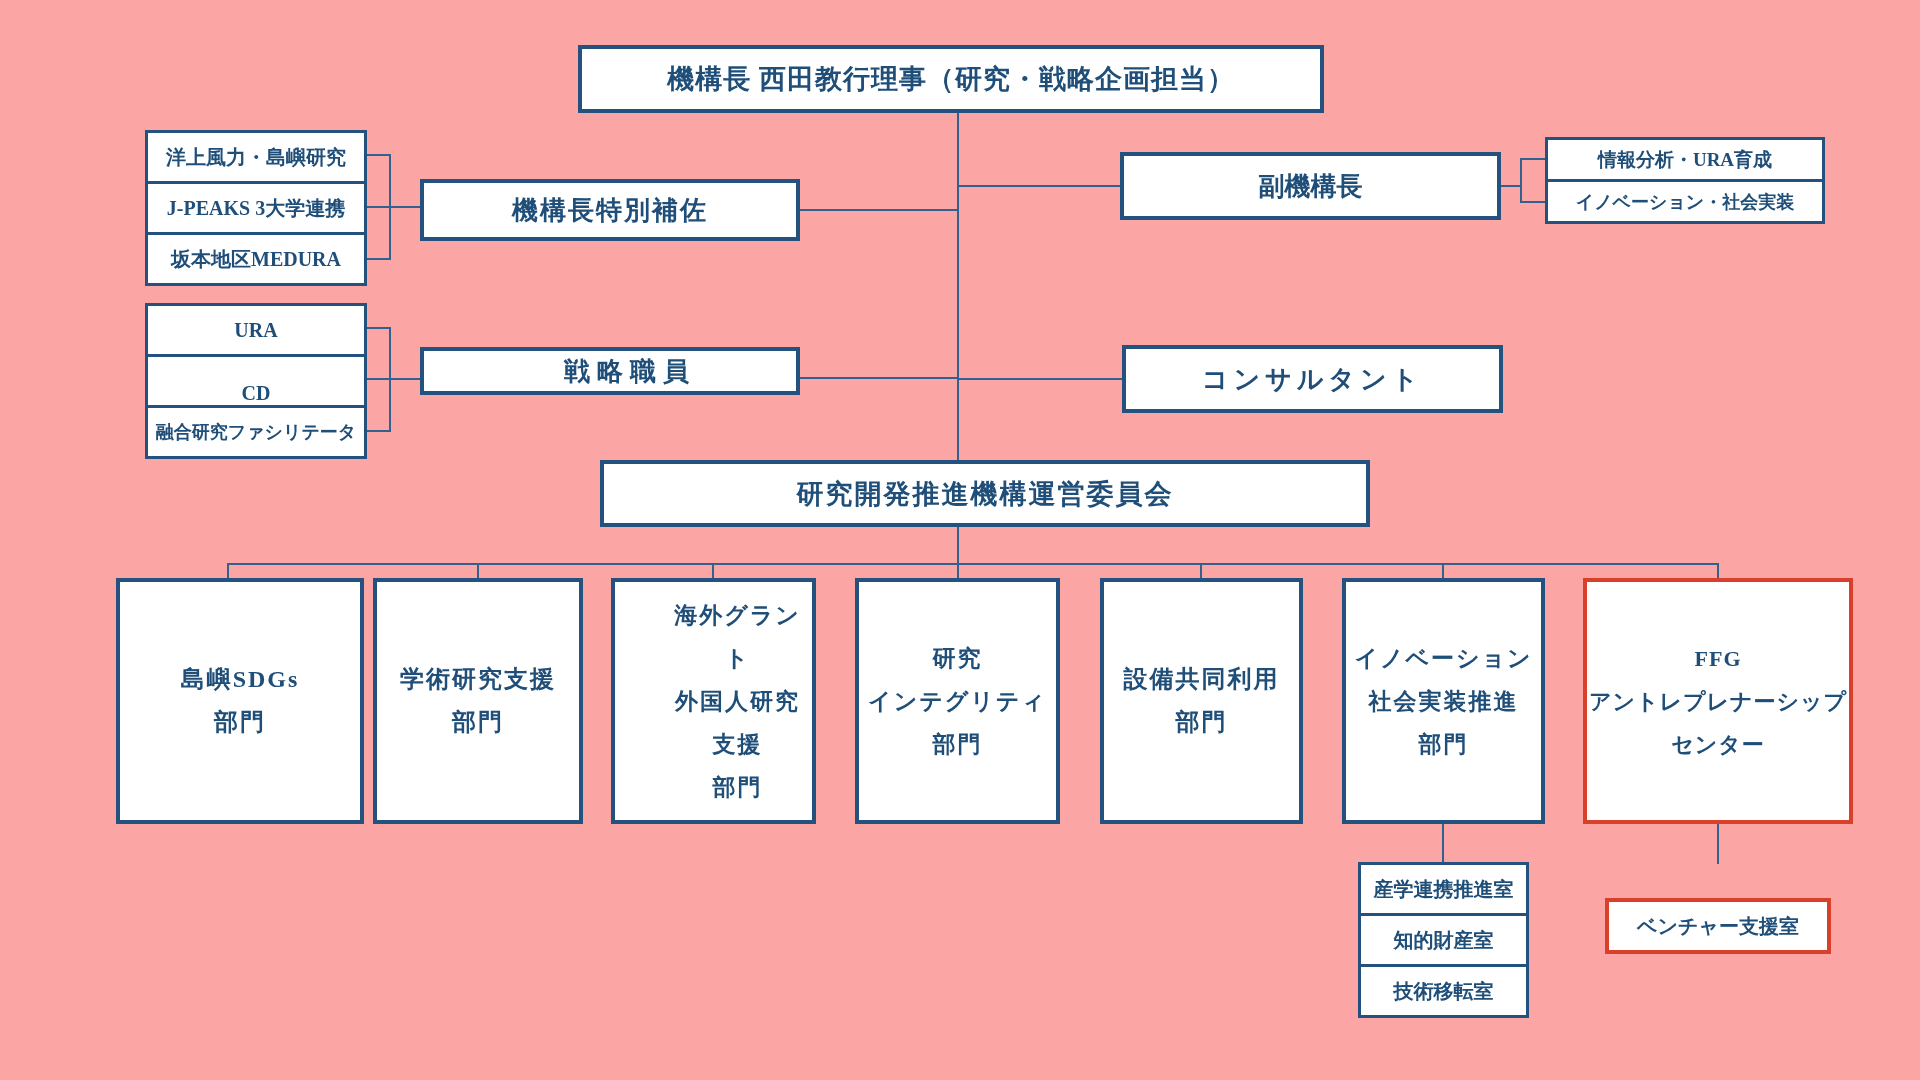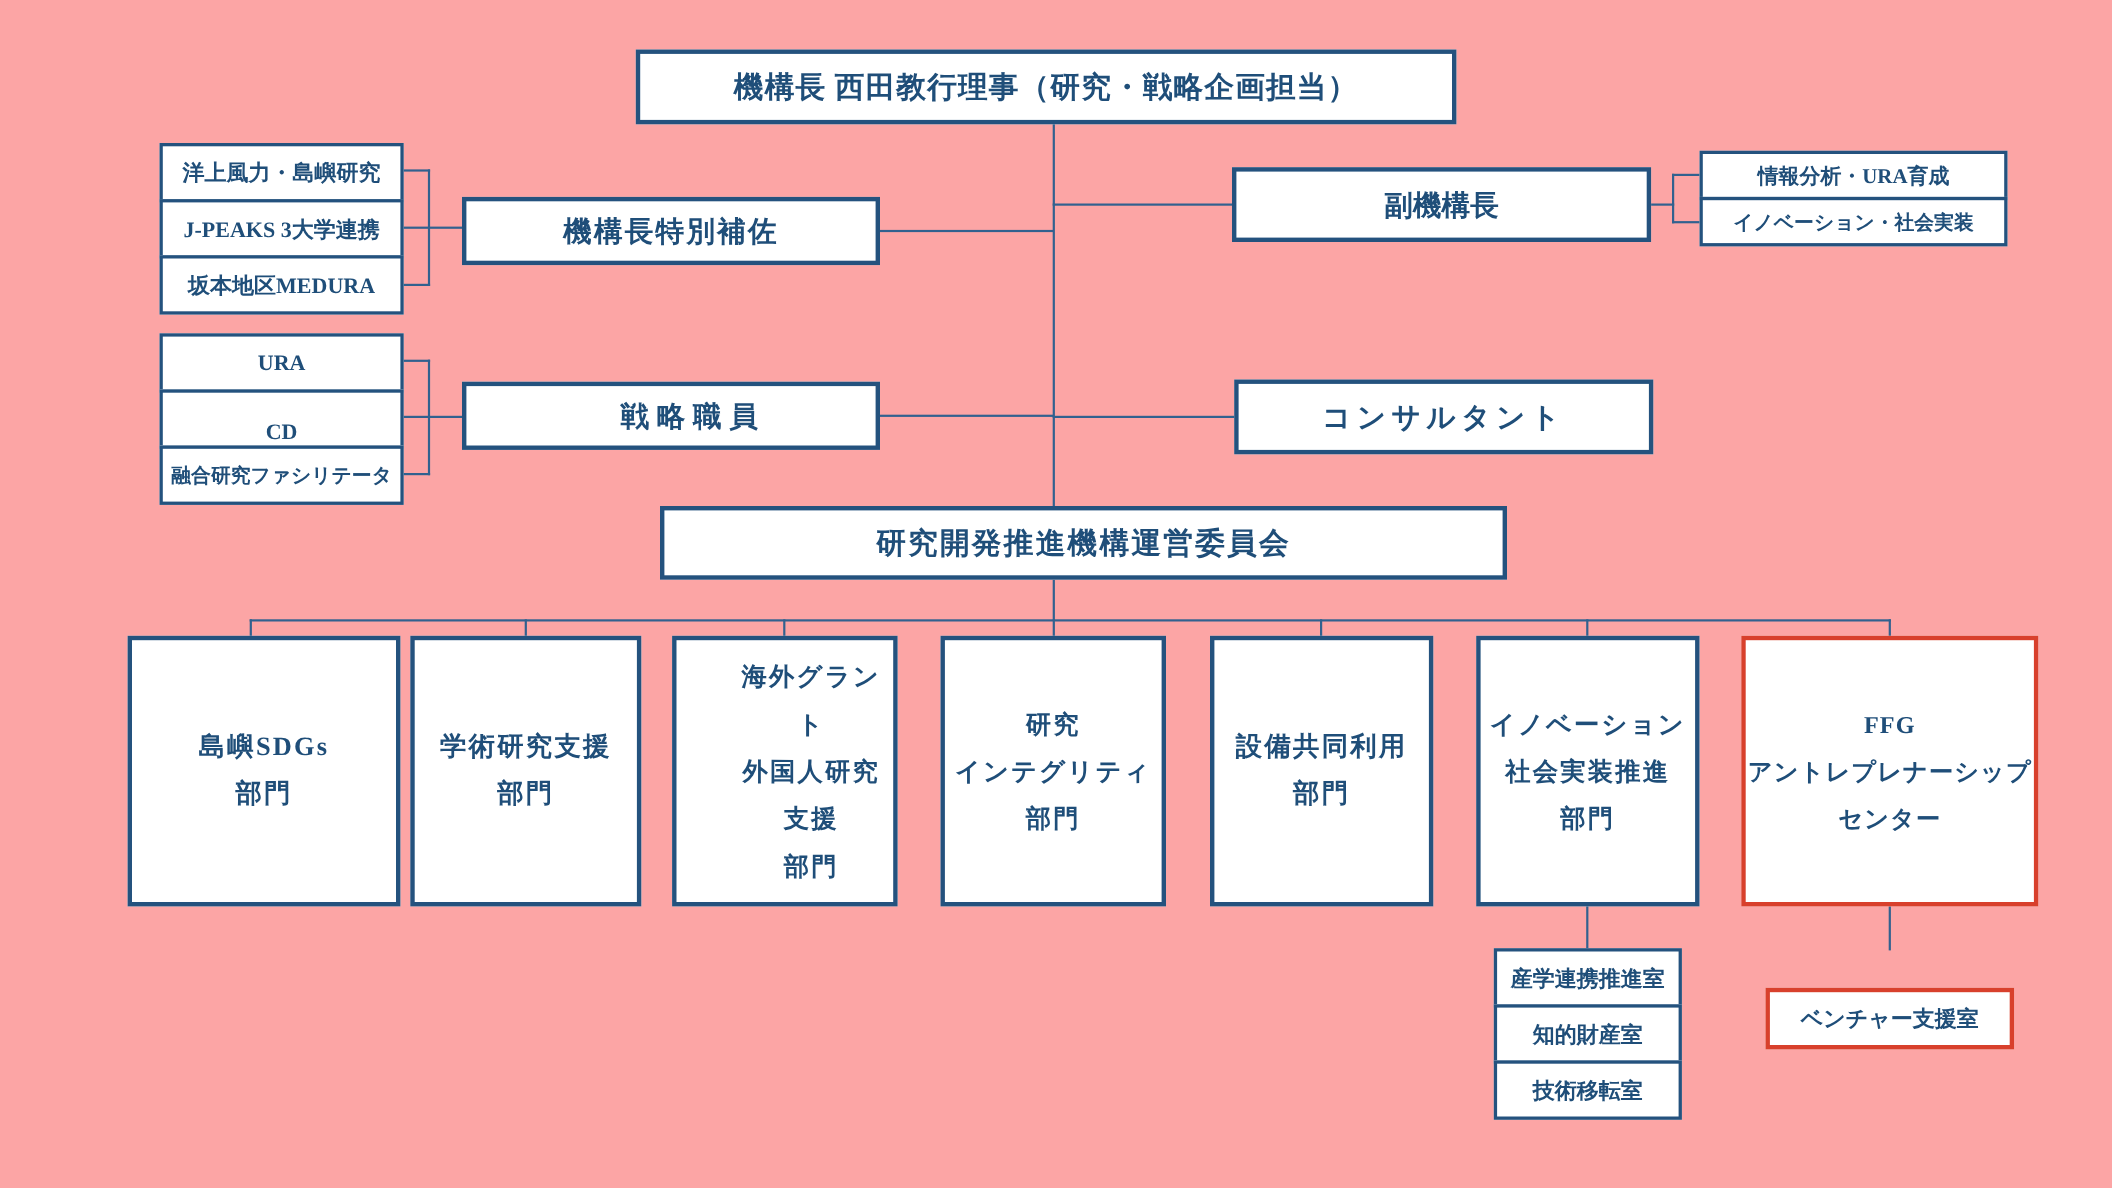--- a/index.html
+++ b/index.html
@@ -97,21 +97,21 @@
   <div class="box thin f20" style="left:145px;top:303px;width:222px;height:54px;">
     <span>URA</span>
   </div>
   <div class="box thin f20" style="left:145px;top:354px;width:222px;height:54px;justify-content:flex-end;">
     <span>CD</span>
   </div>
   <div class="box thin f18" style="left:145px;top:405px;width:222px;height:54px;">
     <span>融合研究ファシリテータ</span>
   </div>
 
-  <div class="box f26 ls7" style="left:420px;top:347px;width:380px;height:62px;padding-left:40px;">
+  <div class="box f26 ls7" style="left:420px;top:347px;width:380px;height:48px;padding-left:40px;">
     <span>戦略職員</span>
   </div>
 
   <div class="box f26 ls5" style="left:1122px;top:345px;width:381px;height:68px;text-align:center;">
     <span>コンサルタント</span>
   </div>
 
   <div class="box f27 ls2" style="left:600px;top:460px;width:770px;height:67px;">
     <span>研究開発推進機構運営委員会</span>
   </div>

